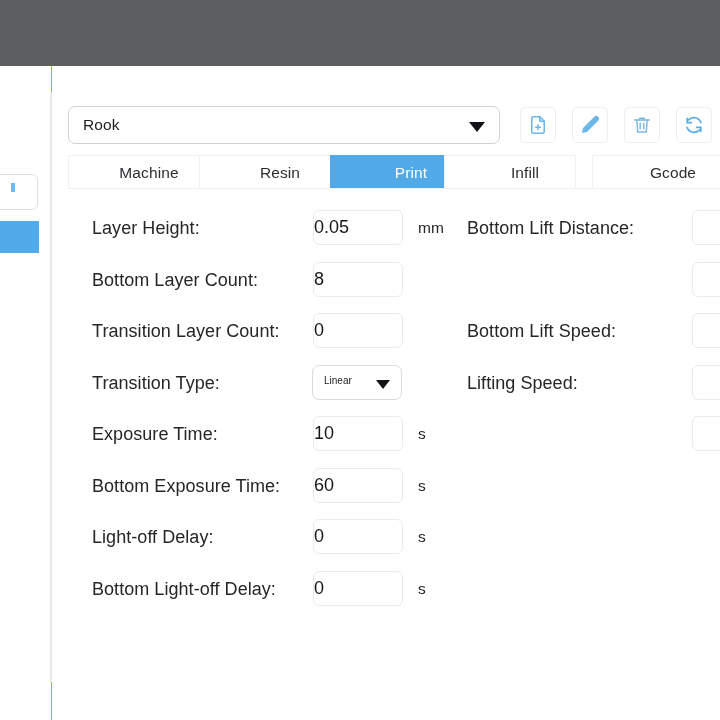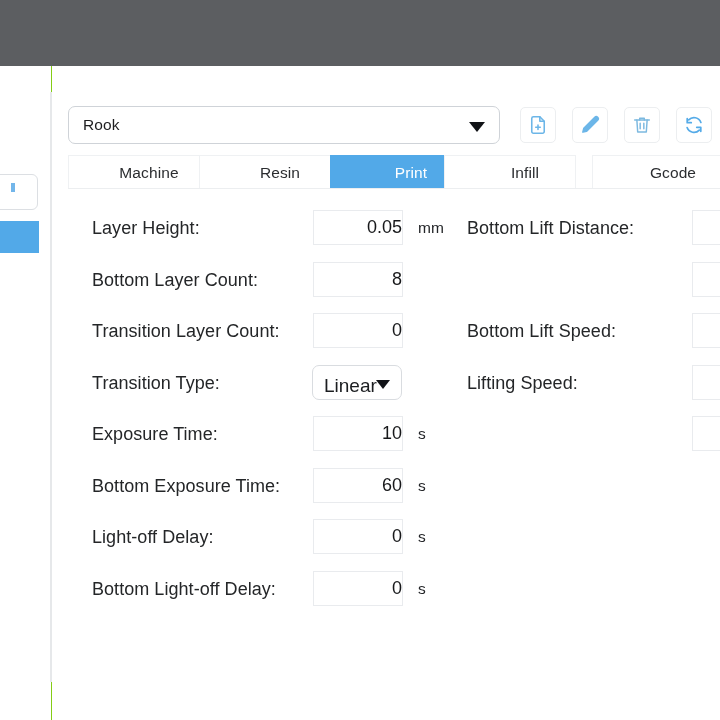--- a/index.html
+++ b/index.html
@@ -195,24 +195,24 @@
   }
   
   .col-left .lbl { left: 40px; }
 
   .field {
     position: absolute;
     top: 4px;
     width: 90px;
     height: 35px;
     border: 1px solid #e9ebee;
-    border-radius: 0;
-    background: #ffffff;
-    box-sizing: border-box;
-    text-align: right;
+    border-radius: 6px;
+    background: #ffffff;
+    box-sizing: border-box;
+    text-align: left;
     font-size: 18px;
     color: #17181a;
     line-height: 33px;
   }
   .col-left  .field { left: 261px; }
   .col-right .field { left: 225px; width: 88px; }
 
   .unit {
     position: absolute;
     top: 13px;
@@ -230,21 +230,21 @@
     border: 1px solid #d7dадf;
     border: 1px solid #d9dce0;
     border-radius: 7px;
     background: #ffffff;
     box-sizing: border-box;
   }
   .select-text {
     position: absolute;
     left: 11px;
     top: 9px;
-    font-size: 19px;
+    font-size: 10px;
     color: #1b1d20;
   }
   .select-arrow {
     position: absolute;
     right: 11px;
     top: 14px;
     width: 0; height: 0;
     border-left: 7px solid transparent;
     border-right: 7px solid transparent;
     border-top: 9px solid #111317;

